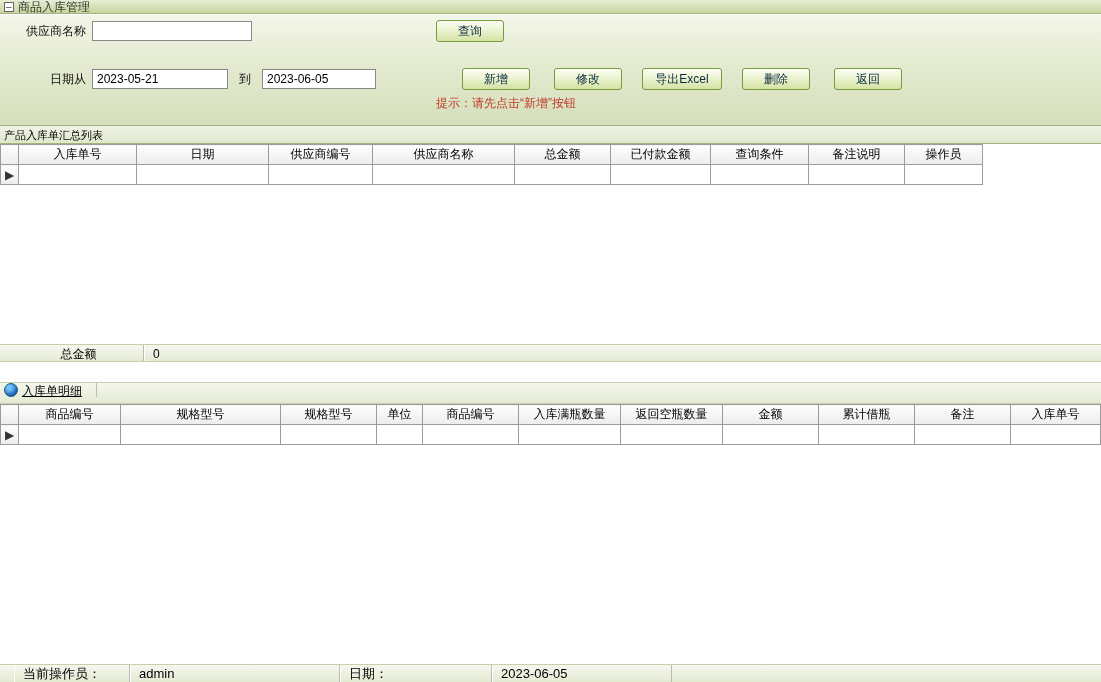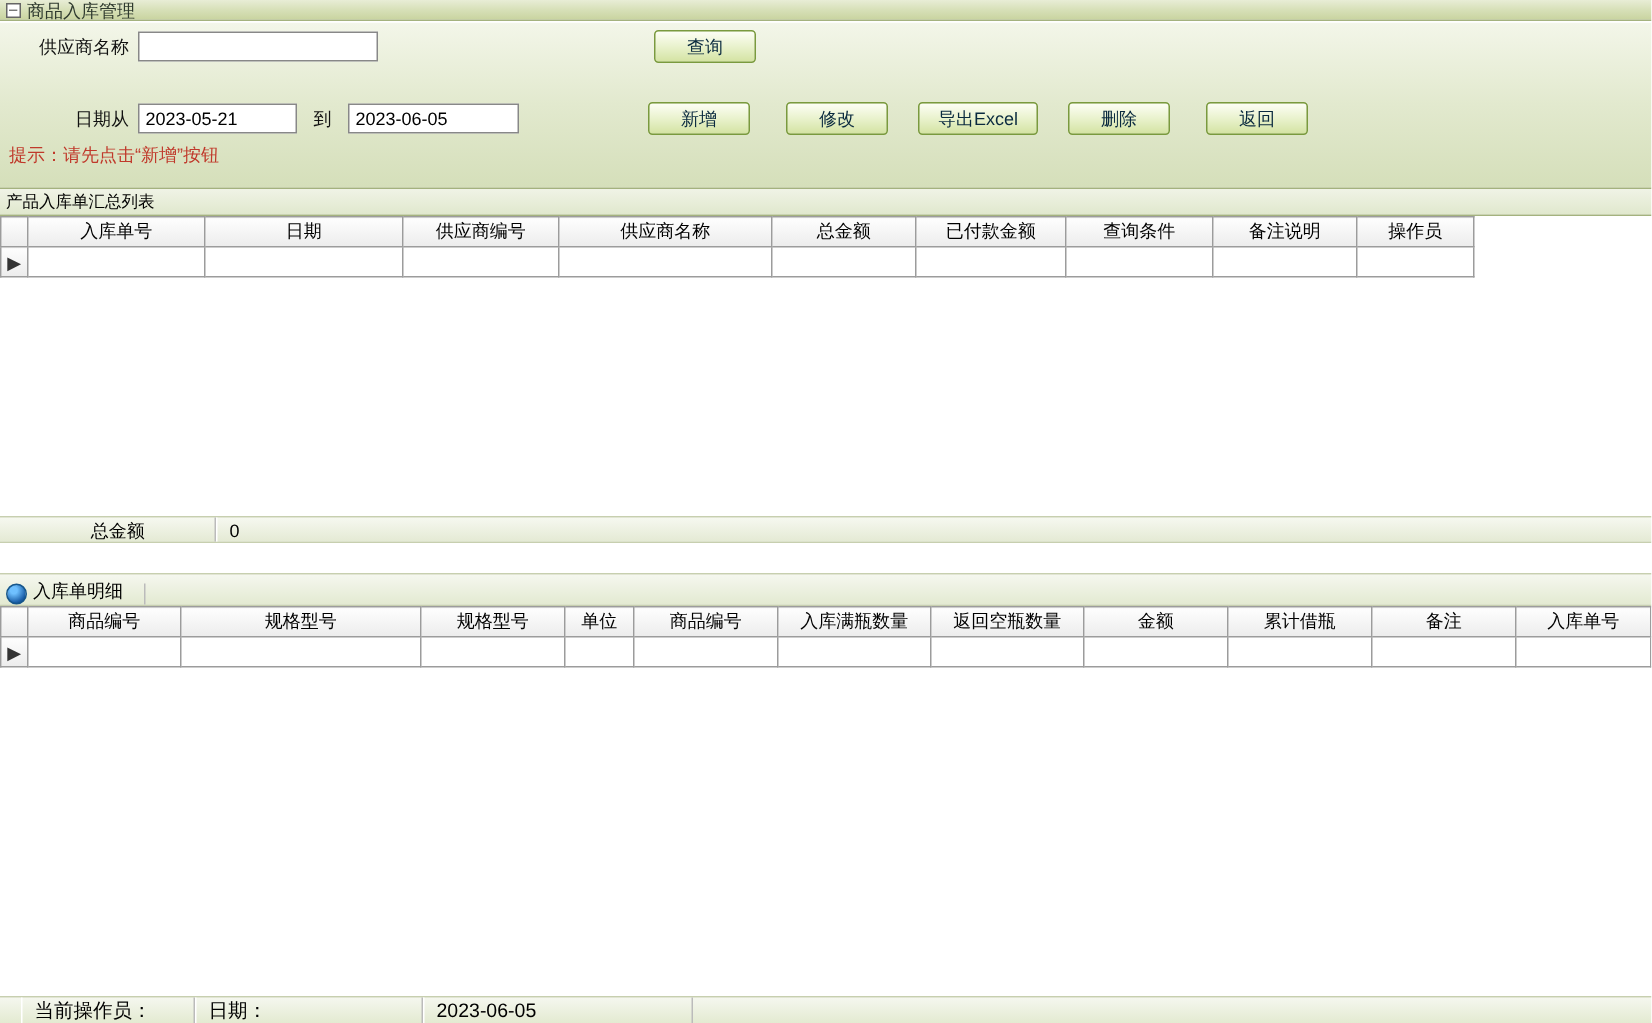--- a/index.html
+++ b/index.html
@@ -78,20 +78,21 @@
     border: 1px solid #7a9a3e;
     background: linear-gradient(#fdfef5, #e9f2cd, #d4e3a3);
     border-radius: 3px;
     color: #0a2a3f;
     font-size: 12px;
     font-family: inherit;
     cursor: pointer;
   }
   .hint {
     color: #c0392b;
+    margin-left: 430px;
     margin-top: 2px;
   }
   .sub-band {
     background: linear-gradient(#f0f3e6, #e0e8cd);
     height: 18px;
     line-height: 18px;
     padding-left: 4px;
     font-size: 11px;
     border-bottom: 1px solid #a4b27e;
   }
@@ -140,26 +141,27 @@
   .totals-bar .tval {
     padding-left: 8px;
     border-left: 1px solid #fff;
     height: 100%;
     line-height: 18px;
     flex: 0 0 200px;
   }
   .detail-header {
     height: 22px;
     display: flex;
-    align-items: flex-end;
+    align-items: flex-start;
     background: linear-gradient(#f5f7ef, #e3ead1);
     border-top: 1px solid #c7cfaf;
     border-bottom: 1px solid #c7cfaf;
     padding-left: 4px;
     gap: 4px;
+    text-decoration: underline;
   }
   .detail-header .globe-icon {
     width: 14px; height: 14px;
     border-radius: 50%;
     background: radial-gradient(circle at 35% 30%, #6fc0ff 20%, #1b5fa8 70%, #0c3b6b 100%);
     border: 1px solid #16568b;
     display: inline-block;
   }
   .statusbar {
     position: absolute;
@@ -192,21 +194,21 @@
 
   <div class="form-row">
     <span class="label">供应商名称</span>
     <input class="text" style="width: 160px;" value="">
     <span style="width:172px"></span>
     <button class="btn">查询</button>
   </div>
 
   <div class="form-row" style="margin-top:20px">
     <span class="label">日期从</span>
-    <input class="text" style="width: 106px;" value="2023-05-21">
+    <input class="text" style="width: 136px;" value="2023-05-21">
     <span class="label sm" style="width:22px;text-align:center">到</span>
     <input class="text" style="width: 114px;" value="2023-06-05">
     <span style="width:74px"></span>
     <button class="btn">新增</button>
     <span style="width:12px"></span>
     <button class="btn">修改</button>
     <span style="width:8px"></span>
     <button class="btn" style="min-width:80px">导出Excel</button>
     <span style="width:8px"></span>
     <button class="btn">删除</button>
@@ -326,15 +328,16 @@
           <td></td>
           <td></td>
         </tr>
       </tbody>
   </table>
 </div>
 
 <div class="statusbar">
   <div class="gap"></div>
   <div class="cell" style="width:116px">当前操作员：</div>
+  <div class="cell" style="width:210px">admin</div>
   <div class="cell" style="width:152px">日期：</div>
   <div class="cell" style="width:180px">2023-06-05</div>
 </div>
 
 </body></html>

